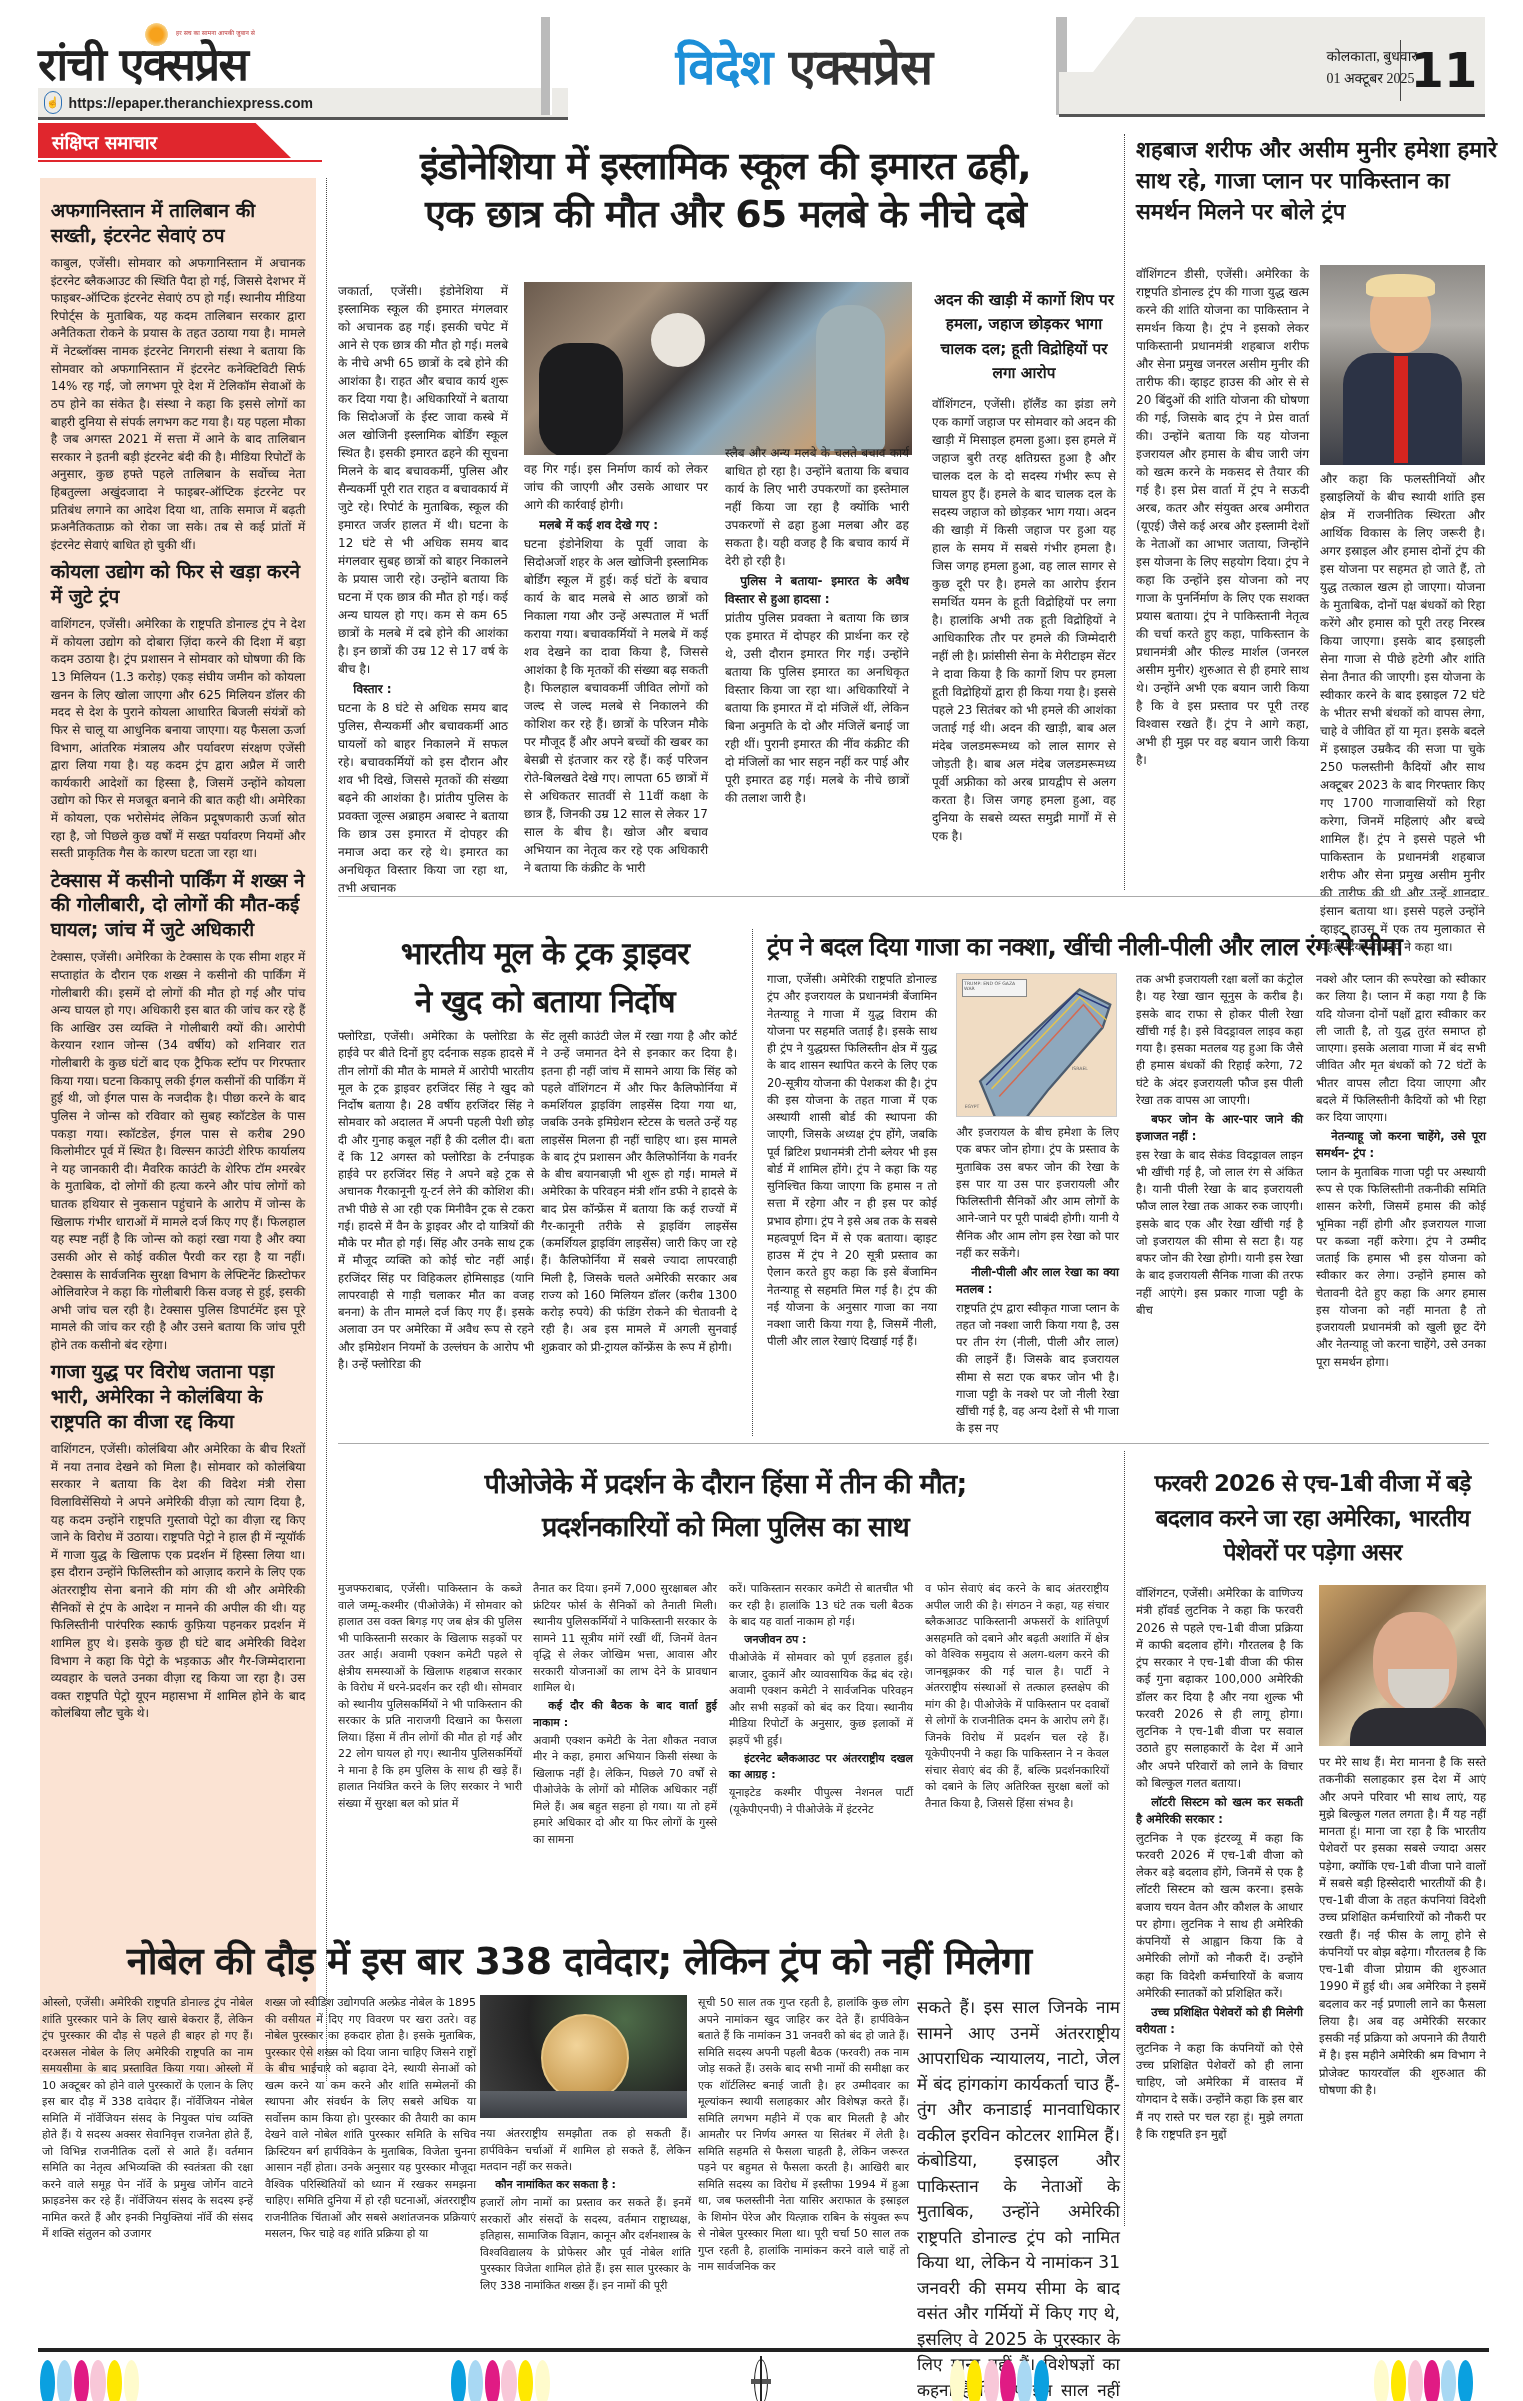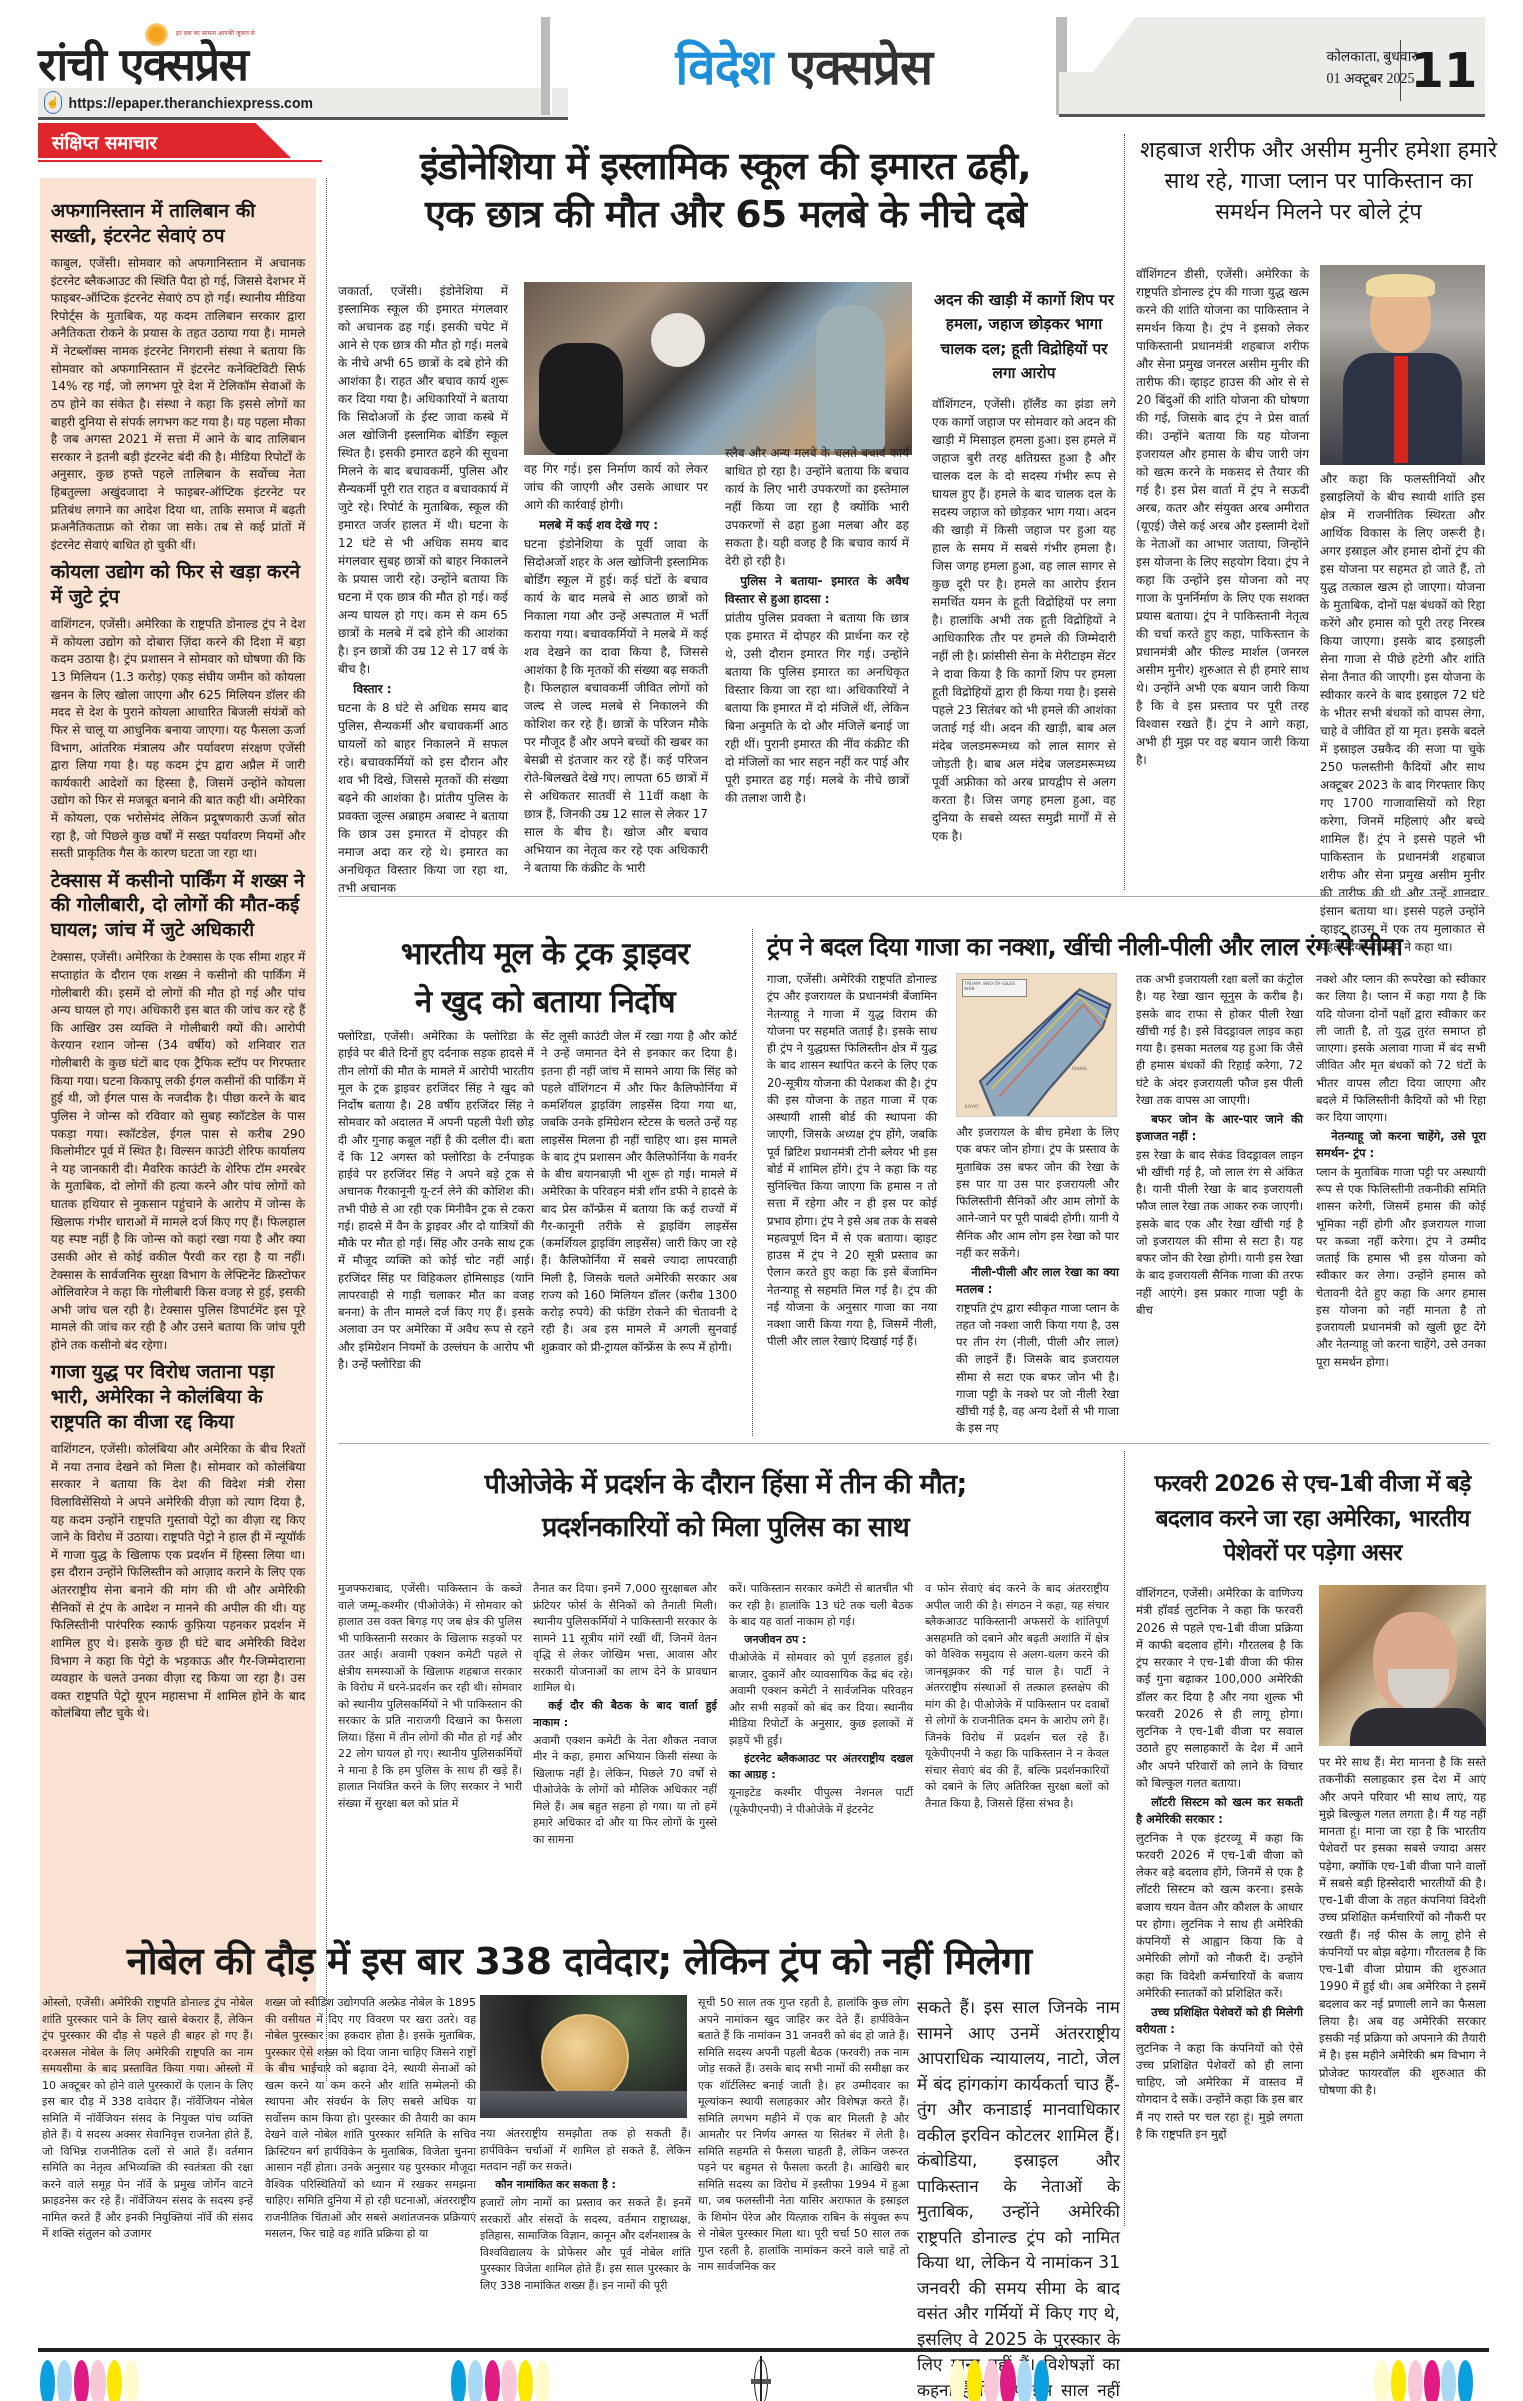--- a/index.html
+++ b/index.html
@@ -126,21 +126,21 @@
 </div>
 
 <div class="abs" style="left:932px;top:288px;width:184px">
   <h2 style="font-size:15.3px;line-height:1.6;text-align:center;font-weight:bold;margin-bottom:9.2px">अदन की खाड़ी में कार्गो शिप पर हमला, जहाज छोड़कर भागा चालक दल; हूती विद्रोहियों पर लगा आरोप</h2>
   <p class="col">वॉशिंगटन, एजेंसी। हॉलैंड का झंडा लगे एक कार्गो जहाज पर सोमवार को अदन की खाड़ी में मिसाइल हमला हुआ। इस हमले में जहाज बुरी तरह क्षतिग्रस्त हुआ है और चालक दल के दो सदस्य गंभीर रूप से घायल हुए हैं। हमले के बाद चालक दल के सदस्य जहाज को छोड़कर भाग गया। अदन की खाड़ी में किसी जहाज पर हुआ यह हाल के समय में सबसे गंभीर हमला है। जिस जगह हमला हुआ, वह लाल सागर से कुछ दूरी पर है। हमले का आरोप ईरान समर्थित यमन के हूती विद्रोहियों पर लगा है। हालांकि अभी तक हूती विद्रोहियों ने आधिकारिक तौर पर हमले की जिम्मेदारी नहीं ली है। फ्रांसीसी सेना के मेरीटाइम सेंटर ने दावा किया है कि कार्गो शिप पर हमला हूती विद्रोहियों द्वारा ही किया गया है। इससे पहले 23 सितंबर को भी हमले की आशंका जताई गई थी। अदन की खाड़ी, बाब अल मंदेब जलडमरूमध्य को लाल सागर से जोड़ती है। बाब अल मंदेब जलडमरूमध्य पूर्वी अफ्रीका को अरब प्रायद्वीप से अलग करता है। जिस जगह हमला हुआ, वह दुनिया के सबसे व्यस्त समुद्री मार्गों में से एक है।</p>
 </div>
 
 <div class="abs dot-v" style="left:1124px;top:134px;height:756px"></div>
 
 <div class="abs" style="left:1136px;top:134px;width:365px">
-  <h2 style="font-size:22px;line-height:1.42;text-align:center;font-weight:normal">शहबाज शरीफ और असीम मुनीर हमेशा हमारे साथ रहे, गाजा प्लान पर पाकिस्तान का समर्थन मिलने पर बोले ट्रंप</h2>
+  <h2 style="font-size:22px;line-height:1.42;text-align:left;font-weight:bold">शहबाज शरीफ और असीम मुनीर हमेशा हमारे साथ रहे, गाजा प्लान पर पाकिस्तान का समर्थन मिलने पर बोले ट्रंप</h2>
 </div>
 <div class="abs col" style="left:1136px;top:265px;width:173px">
   <p>वॉशिंगटन डीसी, एजेंसी। अमेरिका के राष्ट्रपति डोनाल्ड ट्रंप की गाजा युद्ध खत्म करने की शांति योजना का पाकिस्तान ने समर्थन किया है। ट्रंप ने इसको लेकर पाकिस्तानी प्रधानमंत्री शहबाज शरीफ और सेना प्रमुख जनरल असीम मुनीर की तारीफ की। व्हाइट हाउस की ओर से से 20 बिंदुओं की शांति योजना की घोषणा की गई, जिसके बाद ट्रंप ने प्रेस वार्ता की। उन्होंने बताया कि यह योजना इजरायल और हमास के बीच जारी जंग को खत्म करने के मकसद से तैयार की गई है। इस प्रेस वार्ता में ट्रंप ने सऊदी अरब, कतर और संयुक्त अरब अमीरात (यूएई) जैसे कई अरब और इस्लामी देशों के नेताओं का आभार जताया, जिन्होंने इस योजना के लिए सहयोग दिया। ट्रंप ने कहा कि उन्होंने इस योजना को नए गाजा के पुनर्निर्माण के लिए एक सशक्त प्रयास बताया। ट्रंप ने पाकिस्तानी नेतृत्व की चर्चा करते हुए कहा, पाकिस्तान के प्रधानमंत्री और फील्ड मार्शल (जनरल असीम मुनीर) शुरुआत से ही हमारे साथ थे। उन्होंने अभी एक बयान जारी किया है कि वे इस प्रस्ताव पर पूरी तरह विश्वास रखते हैं। ट्रंप ने आगे कहा, अभी ही मुझ पर वह बयान जारी किया है।</p>
 </div>
 <div class="photo" style="left:1320px;top:265px;width:165px;height:200px;background:linear-gradient(180deg,#8d8a86 0%,#b3b0ab 30%,#74716d 60%,#3b3e47 100%)">
   <div style="position:absolute;left:50px;top:15.3px;width:61px;height:73px;border-radius:45%;background:#e5b78f"></div>
   <div style="position:absolute;left:46px;top:9.2px;width:69px;height:23px;border-radius:45% 45% 20% 20%;background:#efd9a3"></div>
   <div style="position:absolute;left:23px;top:88px;width:119px;height:115px;border-radius:31px 31px 0 0;background:#2c3345"></div>
   <div style="position:absolute;left:74px;top:91px;width:14px;height:107px;background:#d5251f"></div>
 </div>

